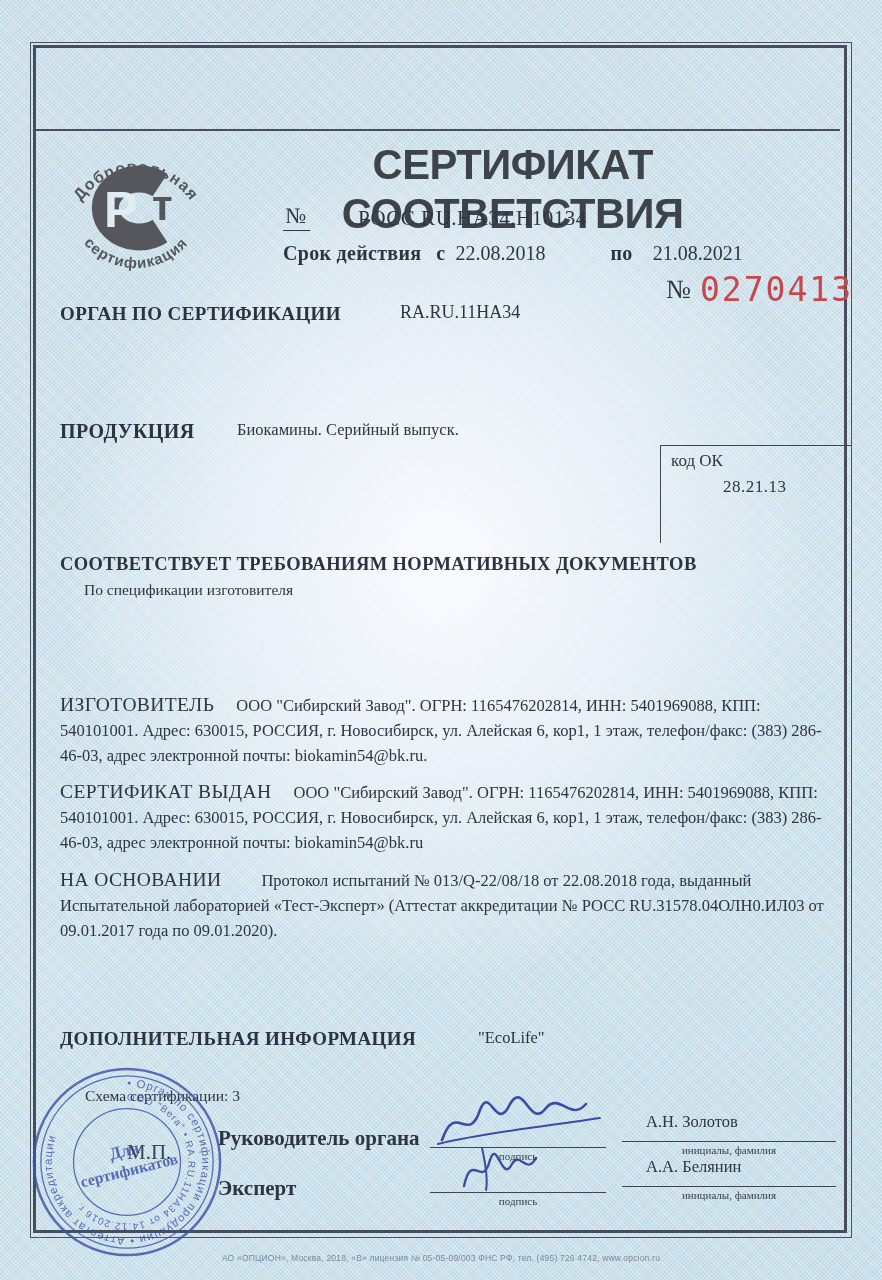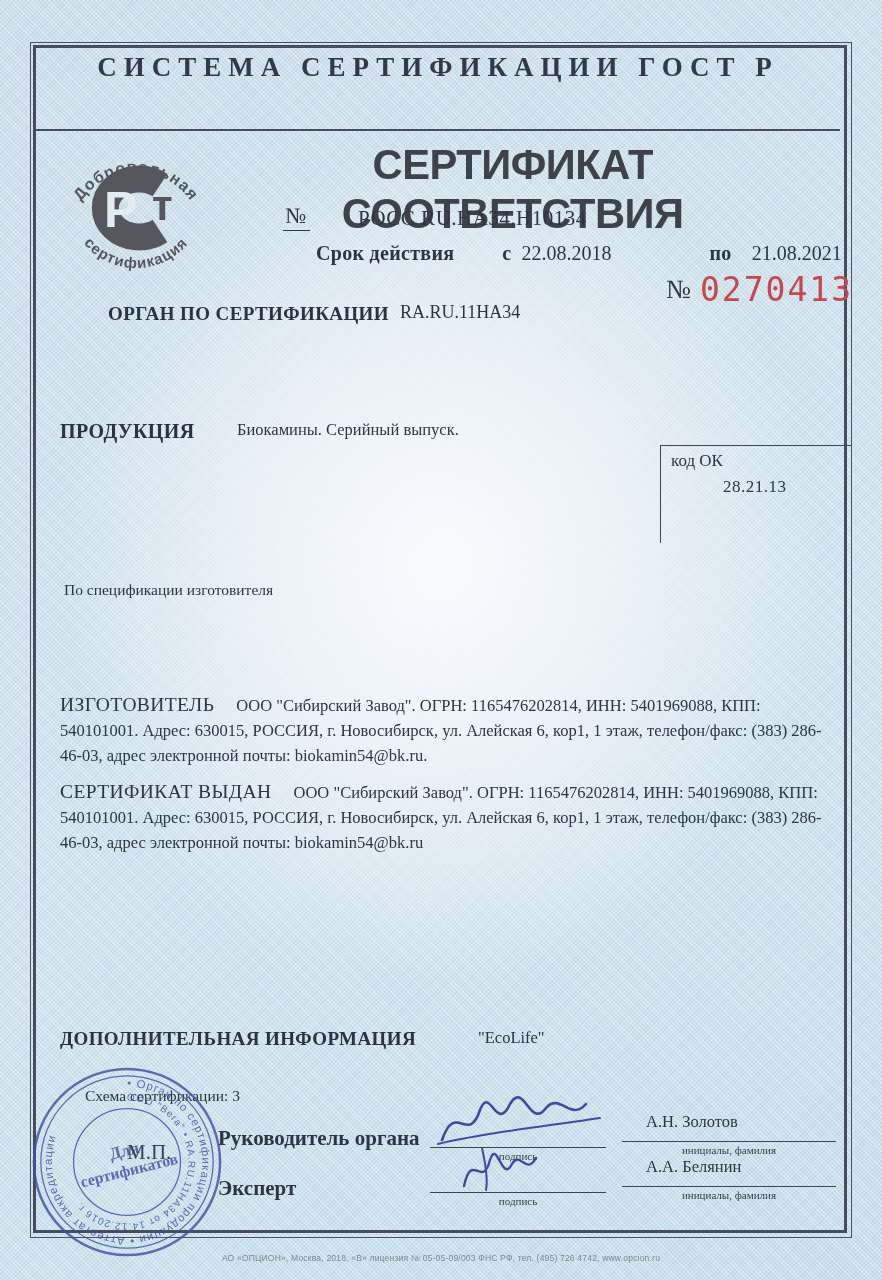--- a/index.html
+++ b/index.html
@@ -16,37 +16,37 @@
   .abs{position:absolute;}
   .frame-outer{left:30px;top:42px;width:820px;height:1194px;border:1px solid #4b5160;}
   .frame-inner{left:33px;top:45px;width:808px;height:1182px;border:3px solid #474d5c;}
   .hdr-divider{left:36px;top:129px;width:804px;height:2px;background:#474d5c;}
   .hdr1{left:36px;top:52px;width:804px;text-align:center;font-weight:bold;font-size:27px;letter-spacing:7px;color:#333947;}
   .hdr2{left:36px;top:93px;width:804px;text-align:center;font-weight:bold;font-size:20px;letter-spacing:0.4px;color:#333947;}
   .title{left:212px;top:140px;width:620px;text-align:center;font-family:"Liberation Sans",sans-serif;font-weight:bold;font-size:43px;letter-spacing:-0.5px;transform:scaleX(0.97);transform-origin:left;color:#3e434a;}
   .numrow-label{left:283px;top:203px;font-size:22px;border-bottom:1.5px solid #333947;padding:0 4px 1px 2px;}
   .numrow-value{left:358px;top:206px;font-size:21px;letter-spacing:0.5px;}
   .validity{left:283px;top:242px;font-size:20px;}
-  .validity b{letter-spacing:0.3px;margin-left:33px;}
+  .validity b{letter-spacing:0.3px;}
   .blank-no-sign{left:666px;top:275px;font-size:26px;color:#2e3442;}
   .blank-no-value{left:700px;top:270px;font-family:"DejaVu Sans Mono",monospace;font-size:33px;letter-spacing:2px;color:#c5484f;}
   .sec-label{font-weight:bold;font-size:19px;letter-spacing:0.4px;color:#2c3240;}
-  .org-label{left:60px;top:303px;padding-left:48px;}
+  .org-label{left:60px;top:303px;}
   .org-code{left:400px;top:302px;font-size:18px;}
   .para{font-size:16.5px;line-height:1.5;color:#2e3442;margin:0;}
   .org-text{left:66px;top:358px;width:772px;}
   .prod-label{left:60px;top:420px;font-size:20px;}
   .prod-text{left:237px;top:420px;font-size:16.5px;}
   .code-box{left:660px;width:190px;border-top:1.5px solid #3f4450;border-left:1.5px solid #3f4450;height:97px;}
   .box-ok{top:445px;}
   .box-tn{top:577px;}
   .code-box .cb-label{position:absolute;left:10px;top:5px;font-size:17px;}
   .code-box .cb-value{position:absolute;left:62px;top:31px;font-size:17px;letter-spacing:0.5px;}
   .comp-label{left:60px;top:554px;font-size:18.5px;}
-  .comp-text{left:64px;top:581px;font-size:15.5px;}
+  .comp-text{left:84px;top:581px;font-size:15.5px;}
   .plabel{font-weight:normal;font-size:19.5px;letter-spacing:0.4px;margin-right:22px;}
   .manu-para{left:60px;top:690px;width:778px;}
   .issued-para{left:60px;top:777px;width:778px;}
   .basis-para{left:60px;top:865px;width:778px;}
   .basis-para .plabel{margin-right:40px;}
   .add-label{left:60px;top:1028px;}
   .add-text{left:478px;top:1028px;font-size:16.5px;}
   .scheme{left:85px;top:1087px;font-size:15.5px;}
   .mp{left:127px;top:1140px;font-size:21px;color:#3a4254;}
   .role-head{left:218px;top:1126px;font-size:21px;font-weight:bold;}
@@ -72,21 +72,20 @@
   .sig-svg2{left:452px;top:1138px;width:100px;height:58px;}
 </style>
 </head>
 <body>
 
 <div class="page">
 
   <div class="abs frame-outer"></div>
   <div class="abs frame-inner"></div>
 
-  <div class="abs hdr1">СИСТЕМА СЕРТИФИКАЦИИ ГОСТ Р</div>
   <div class="abs hdr-divider"></div>
 
   <svg class="abs logo-svg" viewBox="0 0 152 142">
     <defs>
       <path id="arcTop" d="M 12,84 A 66,66 0 0 1 140,84" fill="none"></path>
       <path id="arcBot" d="M 8,62 A 68,68 0 0 0 144,62" fill="none"></path>
     </defs>
     <text font-family="Liberation Sans,sans-serif" font-size="16" font-weight="bold" fill="#55575c" letter-spacing="1">
       <textPath href="#arcTop" startOffset="50%" text-anchor="middle">Добровольная</textPath>
     </text>
@@ -117,30 +116,34 @@
   <div class="abs sec-label org-label">ОРГАН ПО СЕРТИФИКАЦИИ</div>
   <div class="abs org-code">RA.RU.11НА34</div>
 
   <div class="abs sec-label prod-label">ПРОДУКЦИЯ</div>
   <div class="abs prod-text">Биокамины. Серийный выпуск.</div>
   <div class="abs code-box box-ok">
     <span class="cb-label">код ОК</span>
     <span class="cb-value">28.21.13</span>
   </div>
 
+  <div class="abs sec-label comp-label">СООТВЕТСТВУЕТ ТРЕБОВАНИЯМ НОРМАТИВНЫХ ДОКУМЕНТОВ</div>
   <div class="abs comp-text">По спецификации изготовителя</div>
 
   <p class="abs para manu-para">
     <span class="plabel">ИЗГОТОВИТЕЛЬ</span><span>ООО "Сибирский Завод". ОГРН: 1165476202814, ИНН: 5401969088, КПП: 540101001. Адрес: 630015, РОССИЯ, г. Новосибирск, ул. Алейская 6, кор1, 1 этаж, телефон/факс: (383) 286-46-03, адрес электронной почты: biokamin54@bk.ru.</span>
   </p>
 
   <p class="abs para issued-para">
     <span class="plabel">СЕРТИФИКАТ ВЫДАН</span><span>ООО "Сибирский Завод". ОГРН: 1165476202814, ИНН: 5401969088, КПП: 540101001. Адрес: 630015, РОССИЯ, г. Новосибирск, ул. Алейская 6, кор1, 1 этаж, телефон/факс: (383) 286-46-03, адрес электронной почты: biokamin54@bk.ru</span>
   </p>
 
+  <p class="abs para basis-para">
+    <span class="plabel">НА ОСНОВАНИИ</span><span>Протокол испытаний № 013/Q-22/08/18 от 22.08.2018 года, выданный Испытательной лабораторией «Тест-Эксперт» (Аттестат аккредитации № РОСС RU.31578.04ОЛН0.ИЛ03 от 09.01.2017 года по 09.01.2020).</span>
+  </p>
 
   <div class="abs sec-label add-label">ДОПОЛНИТЕЛЬНАЯ ИНФОРМАЦИЯ</div>
   <div class="abs add-text">"EcoLife"</div>
   <div class="abs scheme">Схема сертификации: 3</div>
 
   <svg class="abs stamp-svg" viewBox="0 0 200 200">
     <defs>
       <path id="ringO" d="M 100,24 A 76,76 0 1 1 99.9,24" fill="none"></path>
       <path id="ringI" d="M 100,38 A 62,62 0 1 1 99.9,38" fill="none"></path>
     </defs>

